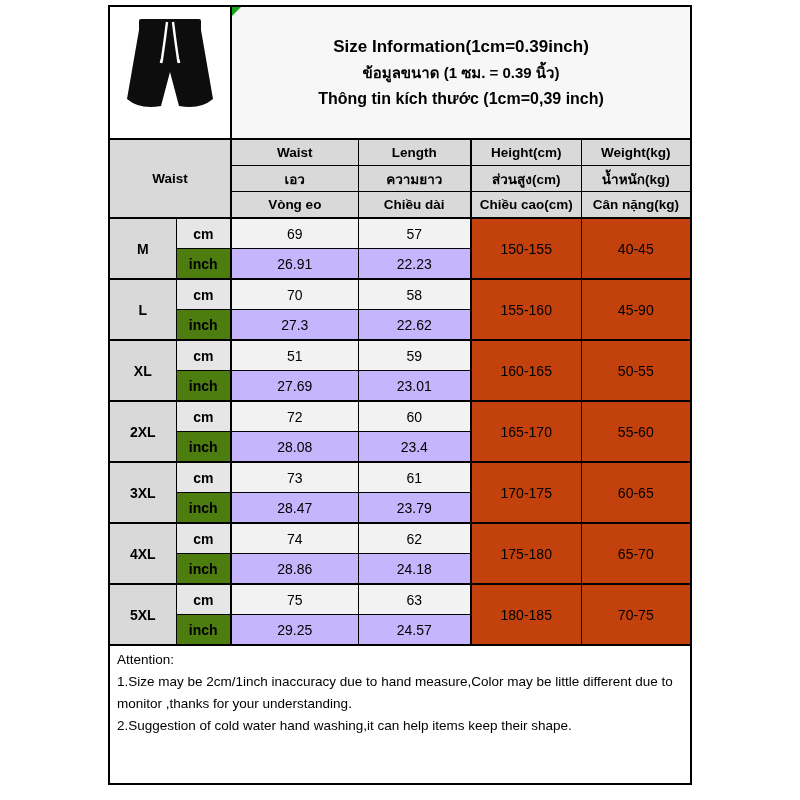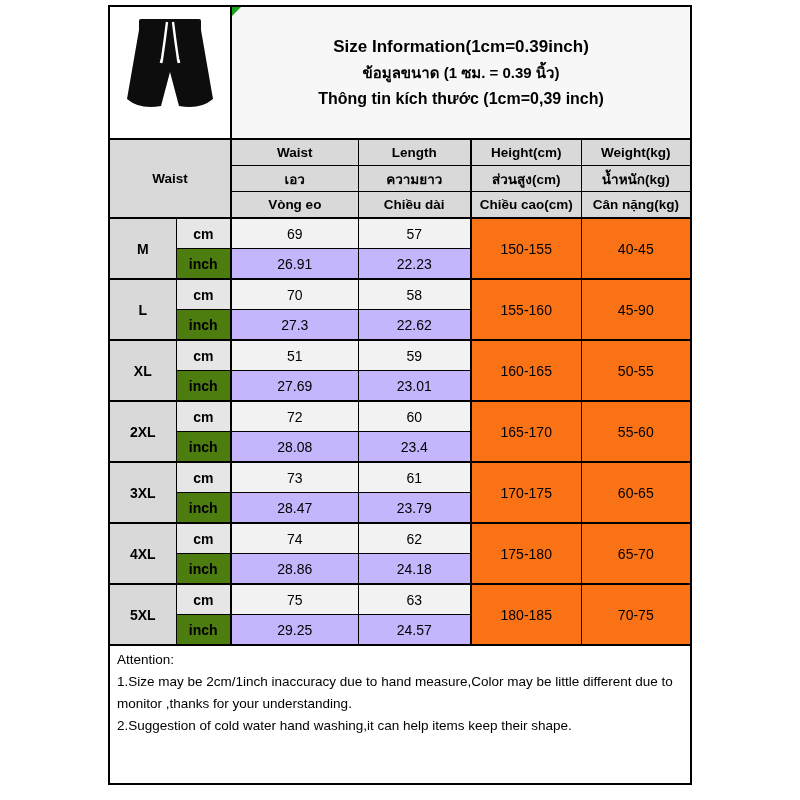--- a/index.html
+++ b/index.html
@@ -61,21 +61,21 @@
     font-weight:bold;
   }
 
   
   .body-row td{ height:29px; font-size:14px; }
   .size-cell{ background:#d9d9d9; font-weight:bold; font-size:15px; }
   .unit-cell{ background:#e6e6e6; font-weight:bold; font-size:13px; }
   .unit-cell.white{ background:#4d7c0f;margin-left:20px; }
   .val-light{ background:#f2f2f2; }
   .val-white{ background:#c4b5fd; }
-  .range-cell{ background:#f97316; font-size:14px; }
+  .range-cell{ background:#c2410c; font-size:14px; }
 
   
   .attention-cell{
     height:131px;
     text-align:left;
     vertical-align:top;
     padding:3px 7px;
     font-size:13.5px;
     line-height:1.62;
     background:#ffffff;

